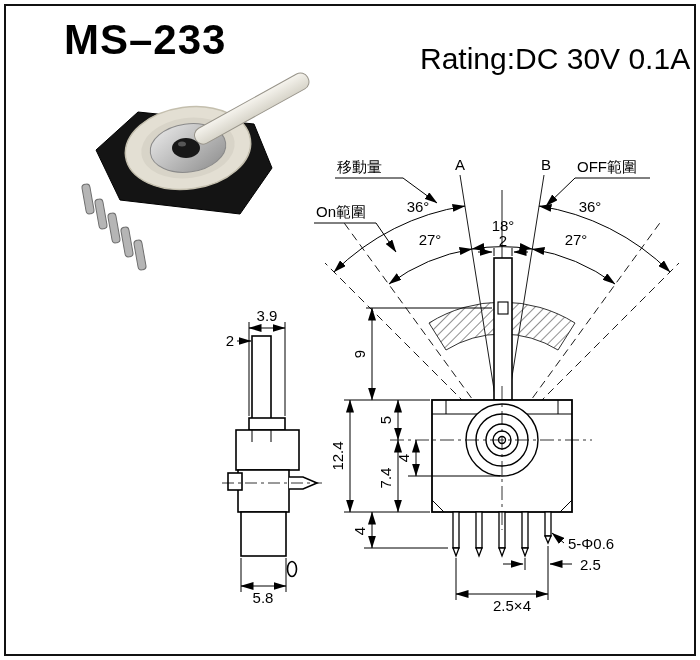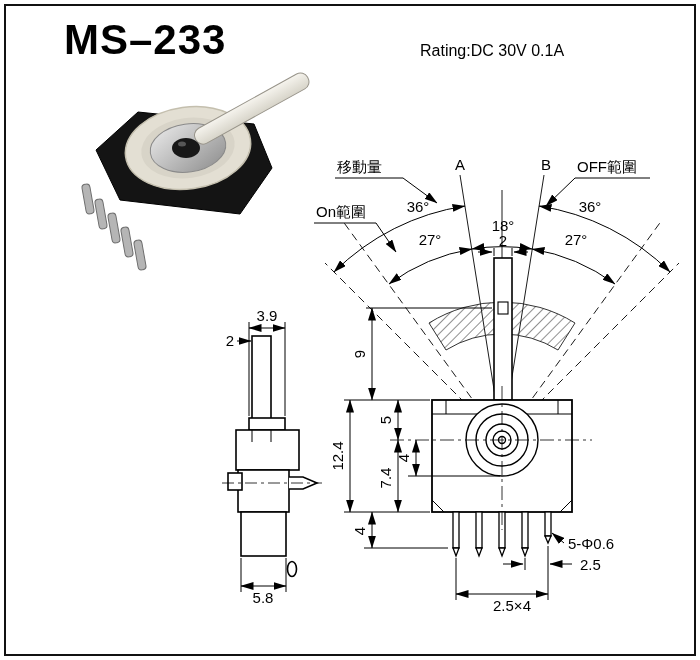--- a/index.html
+++ b/index.html
@@ -1,20 +1,20 @@
 <!DOCTYPE html>
 <html><head>
 <meta charset="utf-8">
 <style>
   html,body{margin:0;padding:0;background:#fff;}
   .page{position:relative;width:700px;height:660px;background:#fff;overflow:hidden;
         font-family:"Liberation Sans",sans-serif;color:#000;}
   .frame{position:absolute;left:4px;top:4px;right:4px;bottom:4px;border:2px solid #111;}
   .title{position:absolute;left:64px;top:16px;font-size:42px;font-weight:700;letter-spacing:1px;}
-  .rating{position:absolute;left:420px;top:42px;font-size:16px;}
+  .rating{position:absolute;left:420px;top:42px;font-size:30px;}
   svg{position:absolute;left:0;top:0;}
   svg text{font-family:"Liberation Sans",sans-serif;font-size:15px;fill:#000;}
   svg text.cjk{font-size:15px;}
   svg text.dim{font-size:15px;}
 </style>
 </head>
 <body>
 
 <div class="page">
   <div class="frame"></div>

